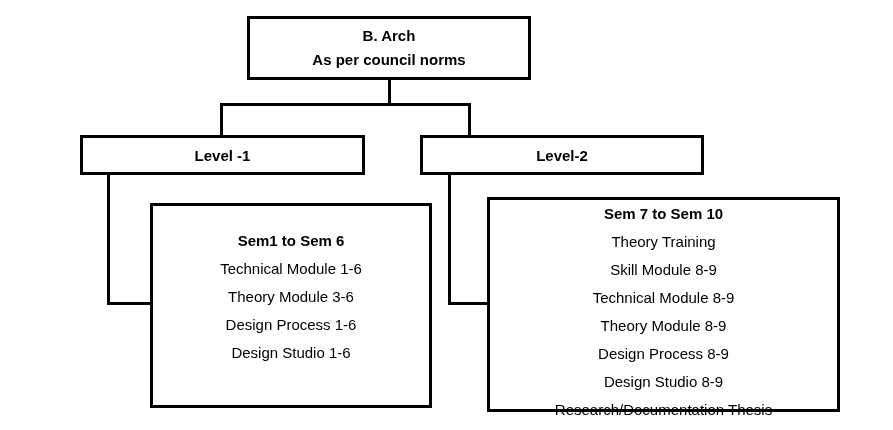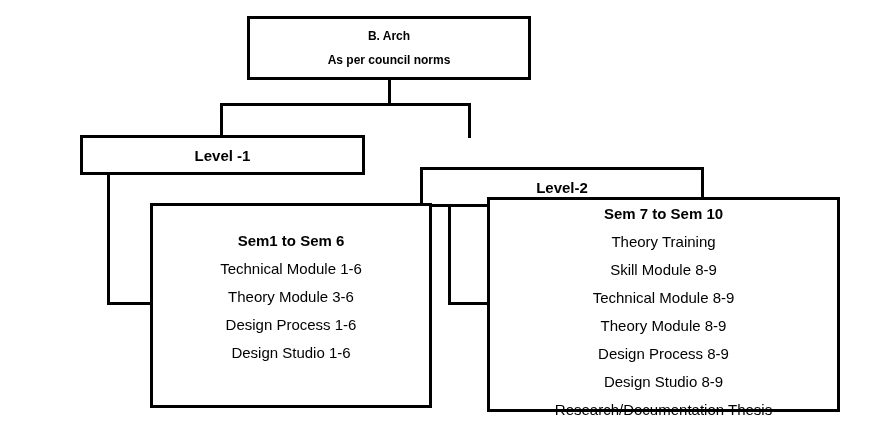--- a/index.html
+++ b/index.html
@@ -37,35 +37,34 @@
     font-weight: bold;
   }
 
   
   #root-box {
     left: 247px;
     top: 16px;
     width: 284px;
     height: 64px;
   }
-  #root-box .line { font-weight: bold; font-size: 12px; line-height: 24px; }
+  #root-box .line { font-weight: bold; font-size: 15px; line-height: 24px; }
 
   
   #level1-box {
     left: 80px;
     top: 135px;
     width: 285px;
     height: 40px;
   }
   #level2-box {
     left: 420px;
     top: 135px;
     width: 284px;
     height: 40px;
-    margin-top: 32px;
   }
   #level1-box .line, #level2-box .line { font-weight: bold; font-size: 15px; }
 
   
   #level1-content {
     left: 150px;
     top: 203px;
     width: 282px;
     height: 205px;
     justify-content: flex-start;

